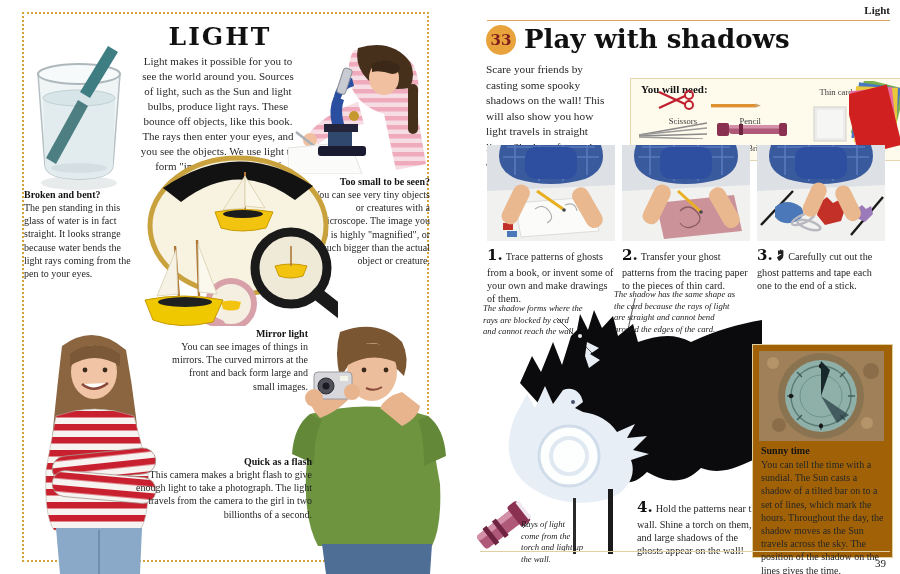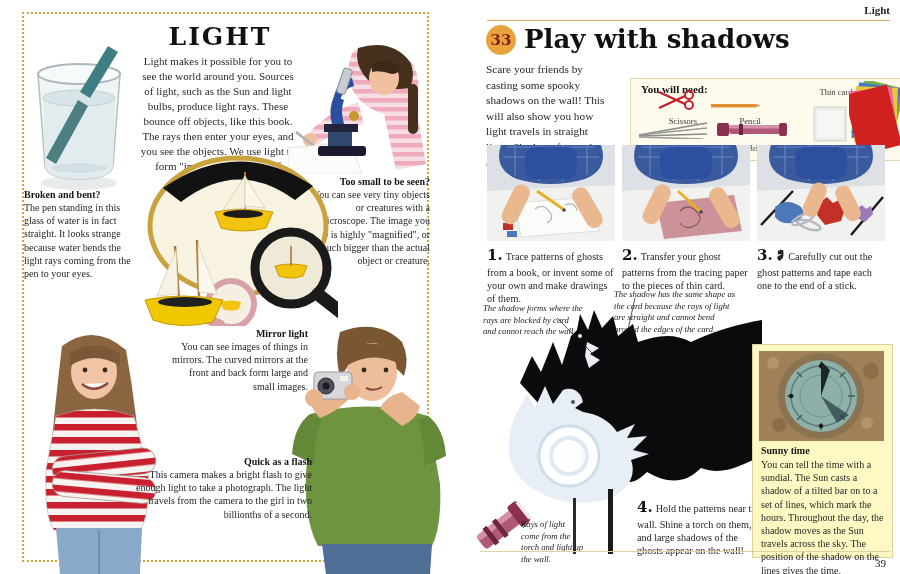--- a/index.html
+++ b/index.html
@@ -25,21 +25,21 @@
   .act-title{font-family:"DejaVu Serif","Liberation Serif",serif;font-weight:bold;
              font-size:26px;color:#111;white-space:nowrap;}
   .r-intro{font-size:11.3px;line-height:1.38;color:#262626;}
   .need-box{background:#fefaec;border:1px solid #e3d5ae;}
   .need-h{font-weight:bold;font-size:11px;color:#141414;}
   .need-label{font-size:8.6px;color:#3a3a3a;}
   .step-cap{font-size:10.2px;line-height:1.3;color:#262626;}
   .step-num{font-family:"DejaVu Serif",serif;font-weight:bold;font-size:15px;color:#111;
             margin-right:3px;}
   .ann{font-style:italic;font-size:8.7px;line-height:1.35;color:#1c1c1c;}
-  .sunny-box{background:#fef9c3;border:1px solid #e0d0a0;}
+  .sunny-box{background:#a16207;border:1px solid #e0d0a0;}
   .pageno{font-weight:normal;font-size:11px;color:#222;}
   .photo{display:block;}
   .handicon{display:inline-block;vertical-align:-1px;}
 </style>
 </head>
 <body>
 
 <div class="spread">
 
   <div class="abs dotted-border" style="left:22px;top:12px;width:403px;height:546px;"></div>

